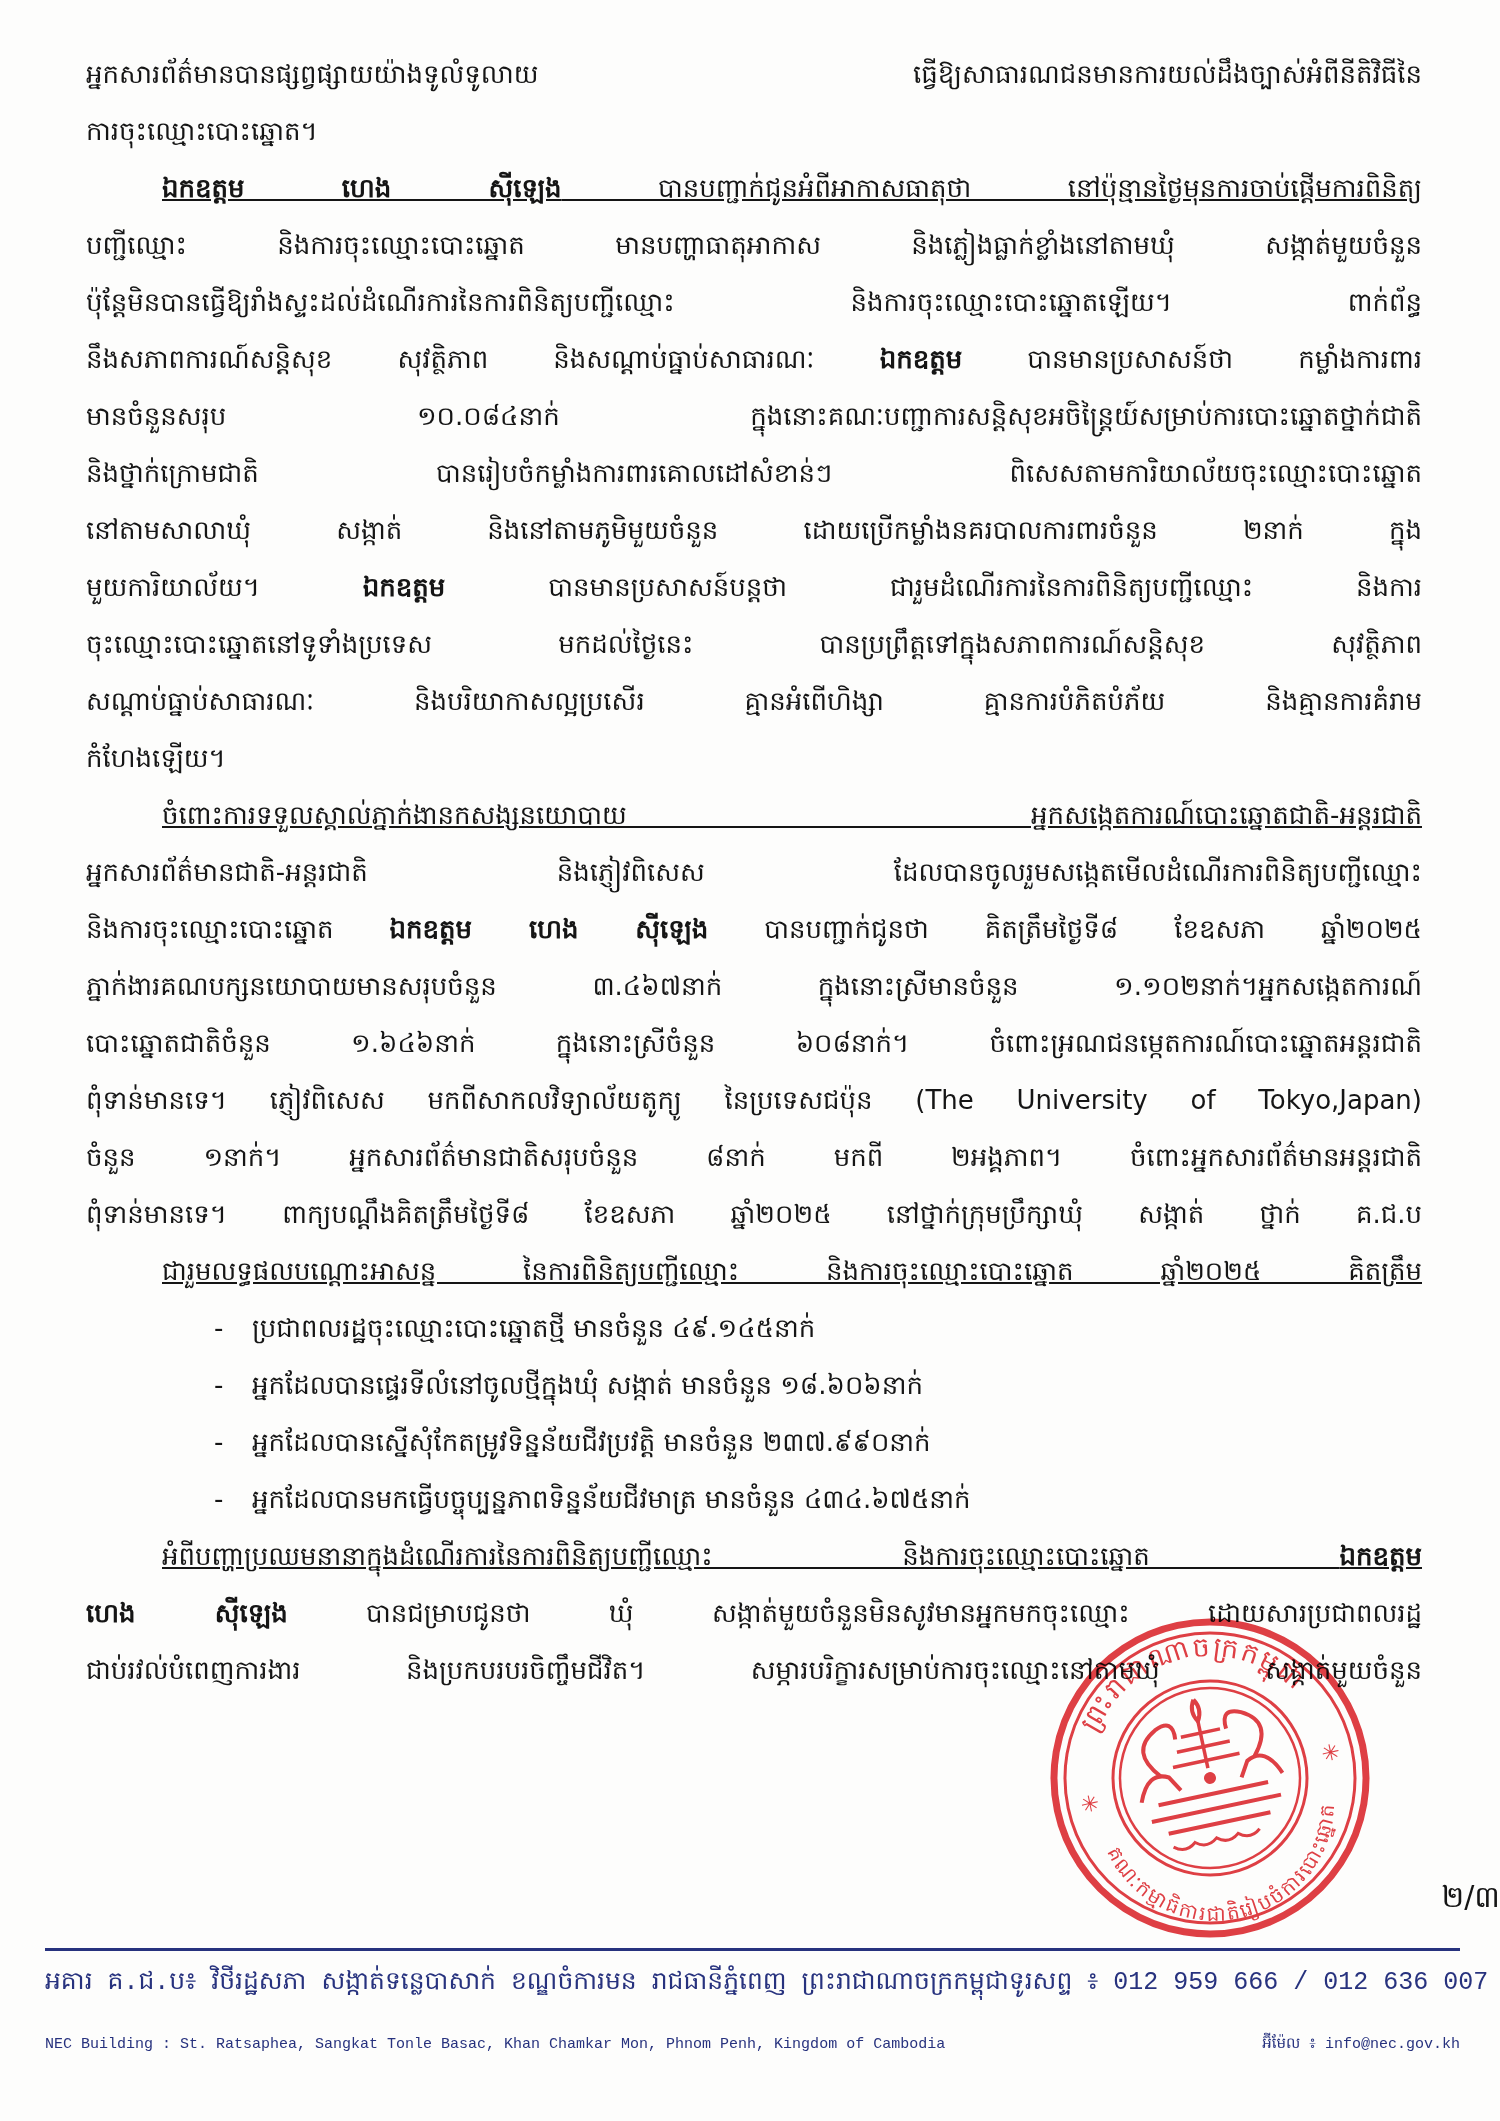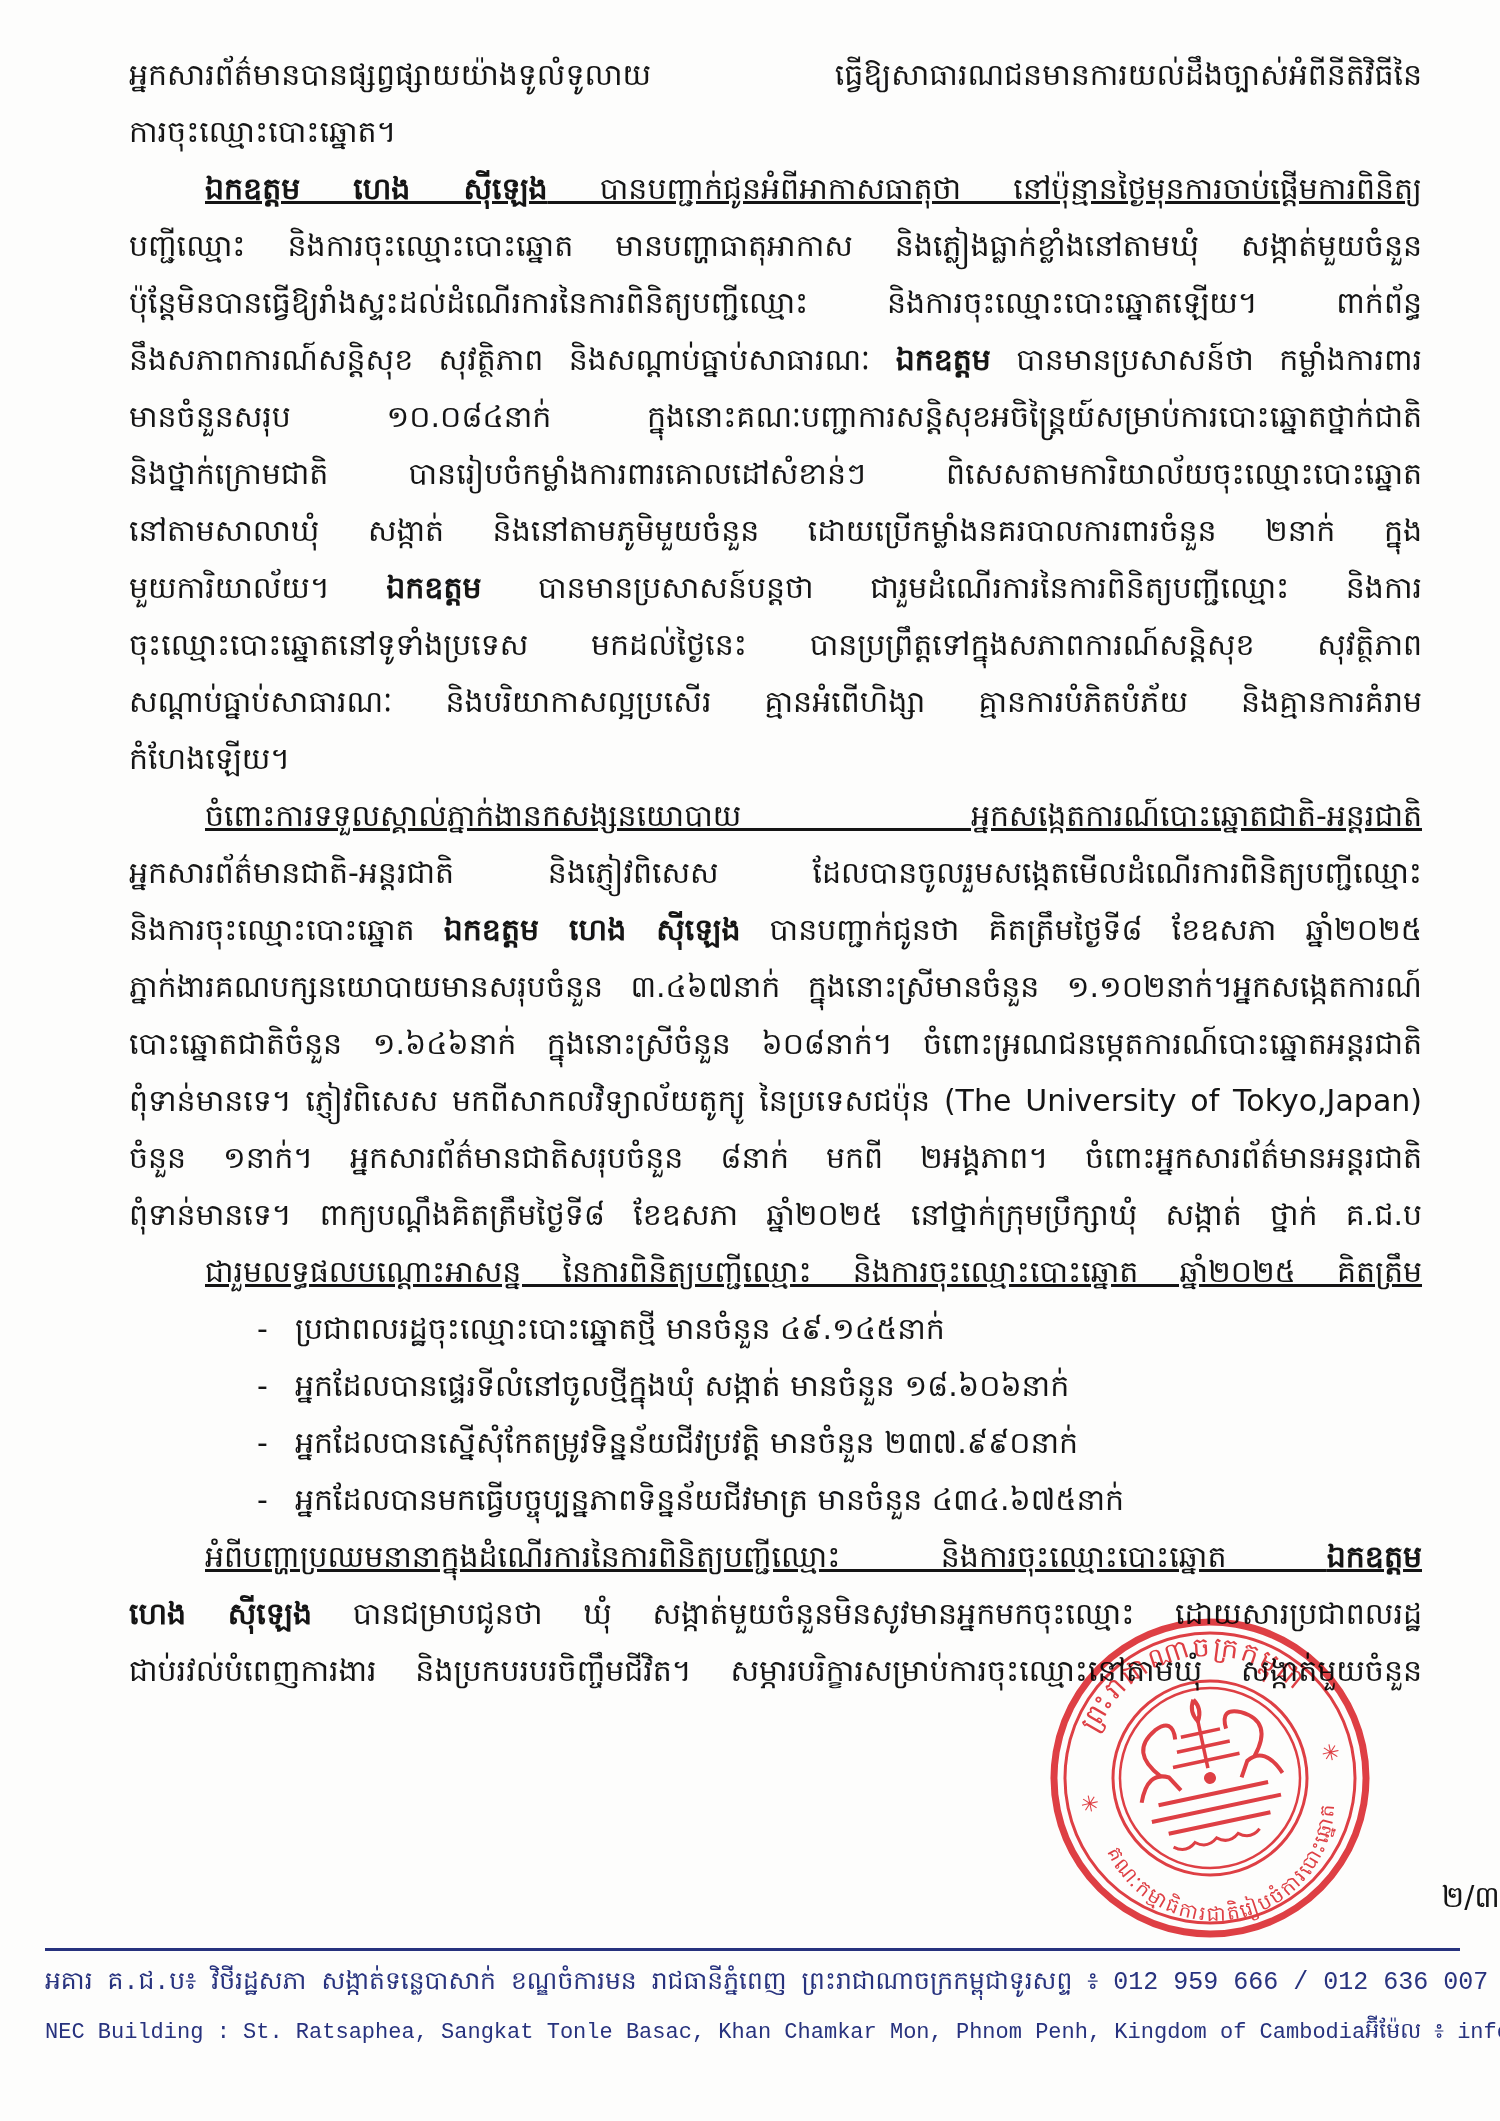--- a/index.html
+++ b/index.html
@@ -8,41 +8,41 @@
     --red:#dd2a30;
   }
   html,body{margin:0;padding:0;background:#e8e8e8;}
   .page{
     position:relative;width:1500px;height:2121px;background:#fdfdfc;
     font-family:"DejaVu Sans","Liberation Sans",sans-serif;color:var(--ink);
     overflow:hidden;margin:0 auto;
   }
   .doc-body{position:absolute;left:86px;right:78px;top:46px;}
   .line{
-    height:57px;line-height:57px;font-size:30px;overflow:hidden;
-    text-align:justify;text-align-last:justify;margin-left:43px;
+    height:57px;line-height:57px;font-size:26px;overflow:hidden;
+    text-align:justify;text-align-last:justify;
   }
   .line.noj{text-align-last:left;}
   .line.indent{text-indent:76px;text-decoration:underline;}
   .line.bullet{padding-left:128px;text-align-last:left;}
   .dash{display:inline-block;width:38px;}
   .bold{font-weight:bold;}
   .page-num{
     position:absolute;top:1878px;left:0;width:100%;text-align:right;
     font-size:30px;color:var(--ink);
   }
   .footer{position:absolute;left:45px;right:40px;top:1948px;}
   .footer-rule{height:3px;background:var(--blue);border:0;margin:0;}
   .footer-row{
     display:flex;justify-content:space-between;align-items:baseline;
     color:var(--blue);
     font-family:Liberation Mono, monospace;
   }
   .footer-row.kh{margin-top:14px;font-size:25px;}
-  .footer-row.en{margin-top:16px;font-size:22px;}
+  .footer-row.en{margin-top:32px;font-size:15px;}
   .footer-left{white-space:nowrap;}
   .footer-right{white-space:nowrap;}
   .stamp{
     position:absolute;left:1038px;top:1606px;width:344px;height:344px;
     opacity:.9;mix-blend-mode:multiply;transform:rotate(-12deg);
     pointer-events:none;
   }
   .s-stroke{fill:none;stroke:var(--red);}
   .s-fill{fill:var(--red);stroke:none;}
   .ring-text{fill:var(--red);letter-spacing:2px;}

